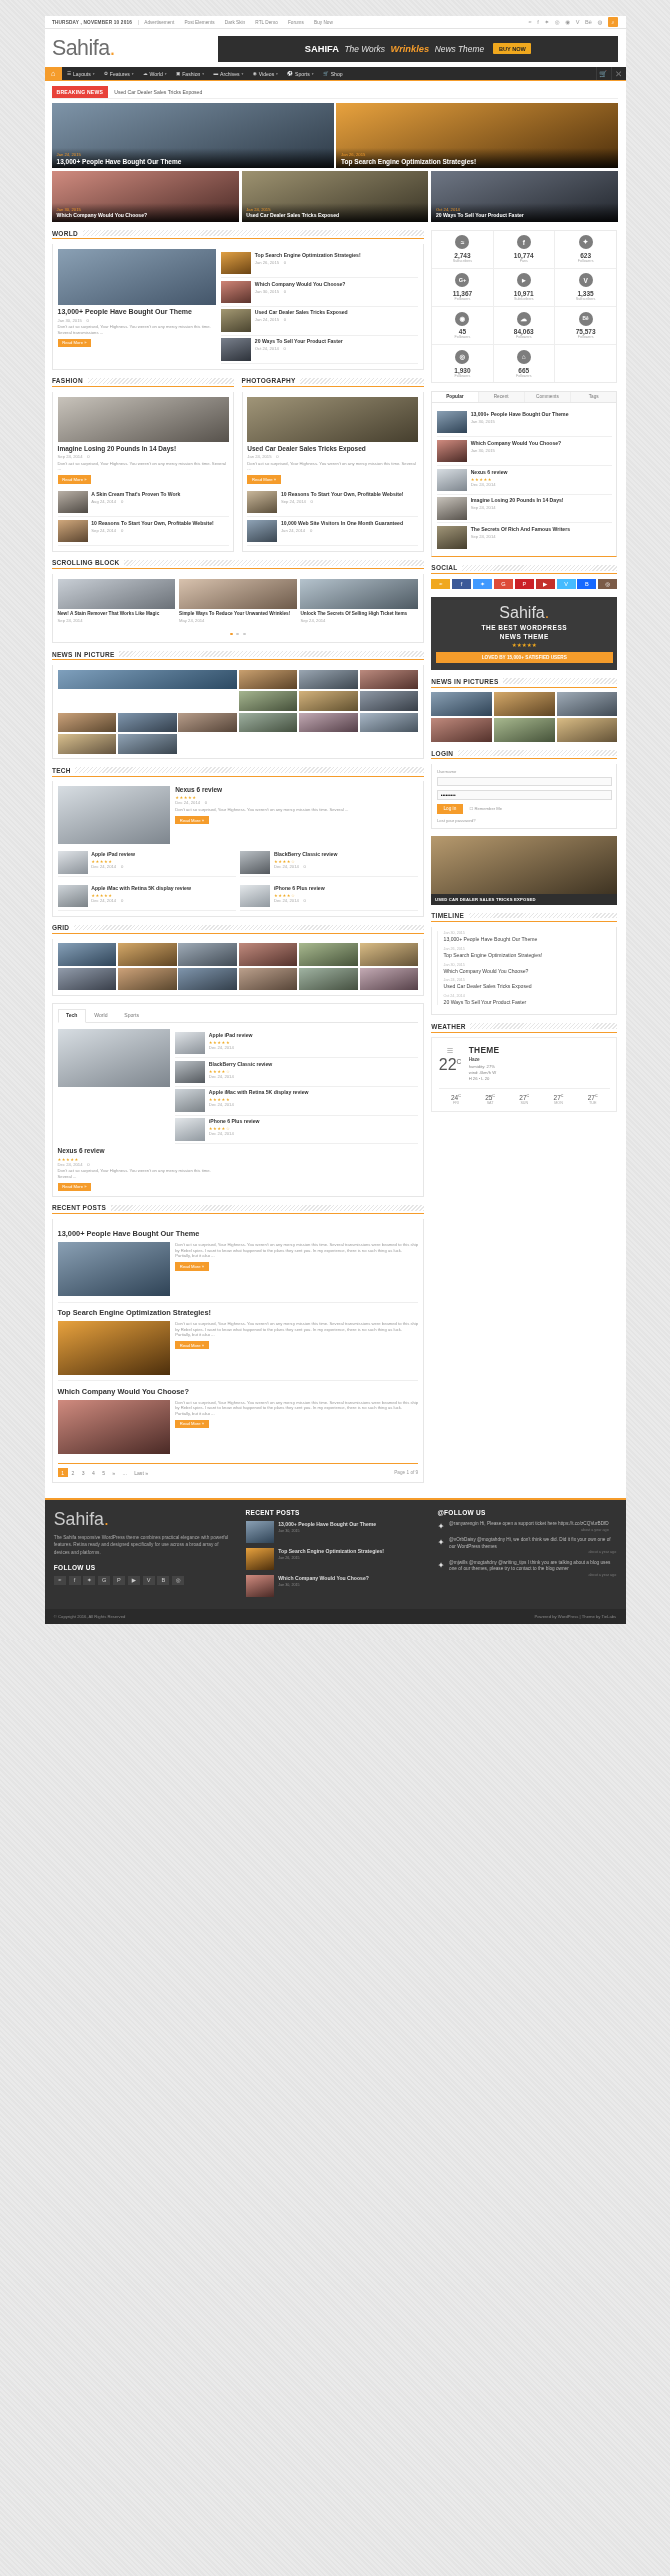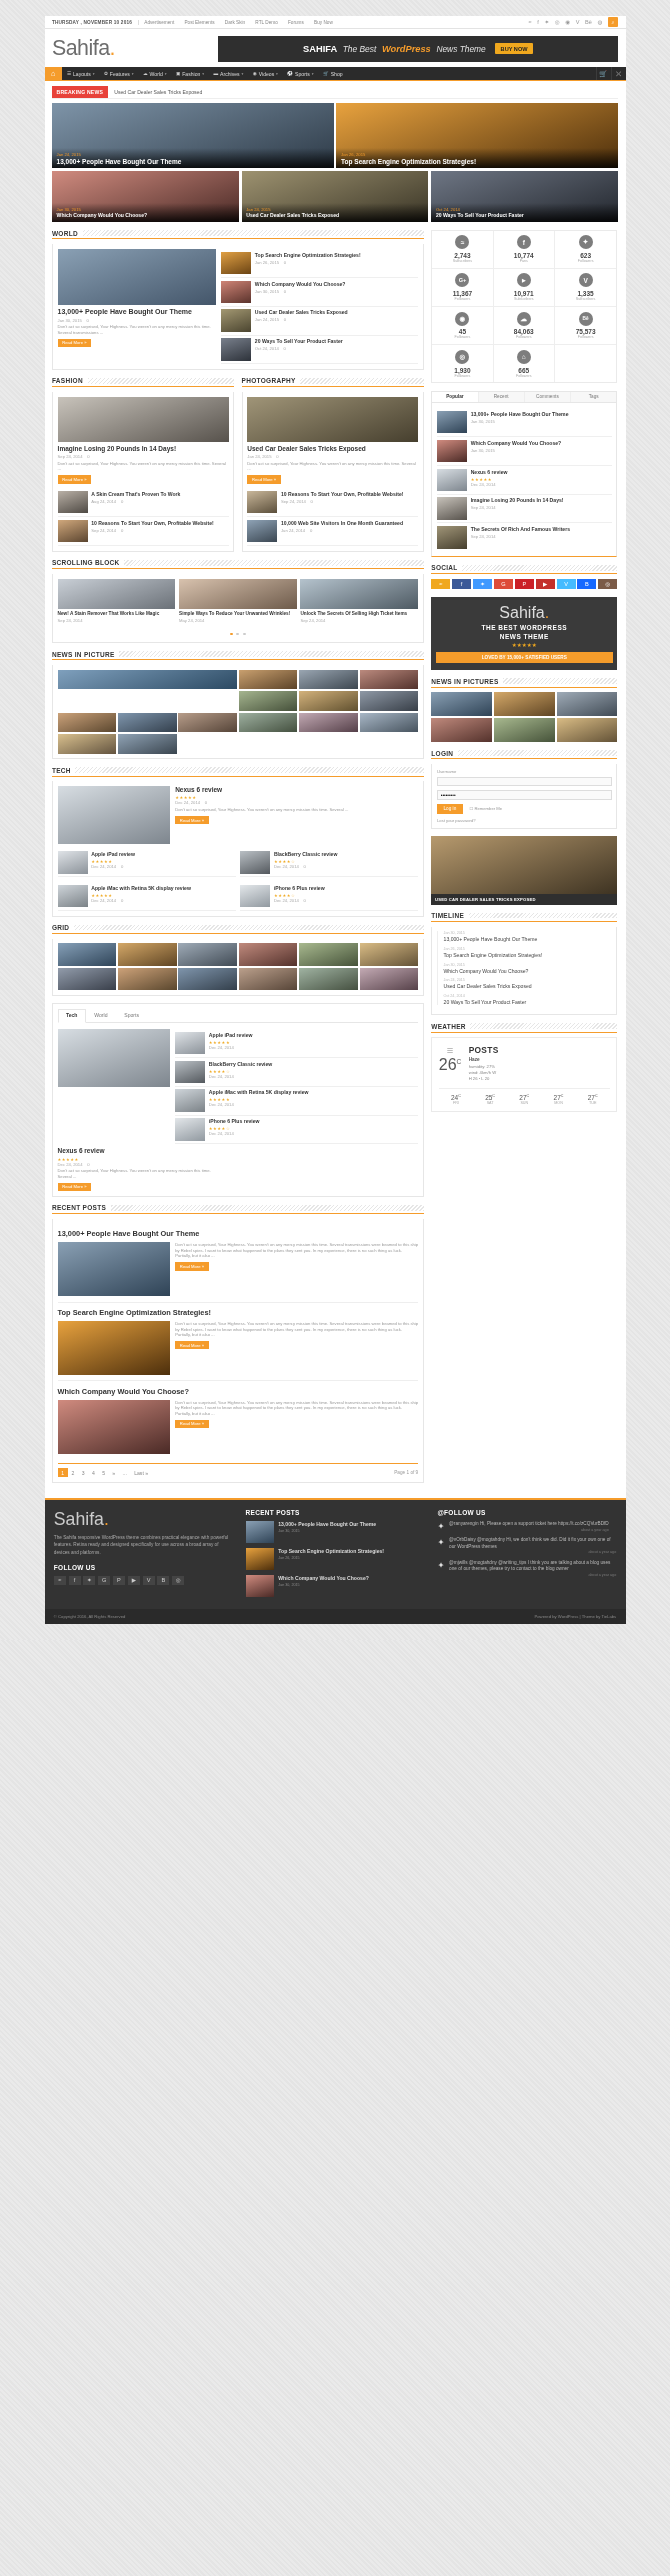--- a/index.html
+++ b/index.html
@@ -254,22 +254,22 @@
       <span>Bē</span>
       <span>◍</span>
     </div>
     <div class="topsearch">⌕</div>
   </div>
 
   <div class="header">
     <div class="logo"><span>Sahifa</span><span class="dot">.</span></div>
     <div class="banner">
       <b>SAHIFA</b>
-      <i>The Best</i>
-      <span class="wp">WordPress</span>
+      <i>The Works</i>
+      <span class="wp">Wrinkles</span>
       <i>News Theme</i>
       <span class="btn">BUY NOW</span>
     </div>
   </div>
 
   <div class="nav">
     <div class="home">⌂</div>
     <ul>
       <li>
           <span class="ic">☰</span>
@@ -1093,24 +1093,24 @@
       </div>
 
       <div class="bh" style="margin-top:7.4px;">
           <h3>WEATHER</h3>
           <div class="hatch"></div>
         </div>
       <div class="weather">
         <div class="wtop">
           <div style="text-align:center;">
             <div style="font-size:11.2px;color:#aaa;line-height:1;">≡</div>
-            <div class="wtemp"><span>26</span><sup>C</sup></div>
-          </div>
-          <div>
-            <div class="wcity">POSTS</div>
+            <div class="wtemp"><span>22</span><sup>C</sup></div>
+          </div>
+          <div>
+            <div class="wcity">THEME</div>
             <div style="font-size:4.7px;font-weight:bold;color:#555;margin:1.9px 0;">Haze</div>
             <div class="wmeta">humidity: 27%</div>
             <div class="wmeta">wind: 4km/h W</div>
             <div class="wmeta">H 26 • L 20</div>
           </div>
         </div>
         <div class="wdays">
           <div>
               <div class="t"><span>24</span><sup style="font-size:3.7px;">C</sup></div>
               <div class="n">FRI</div>

